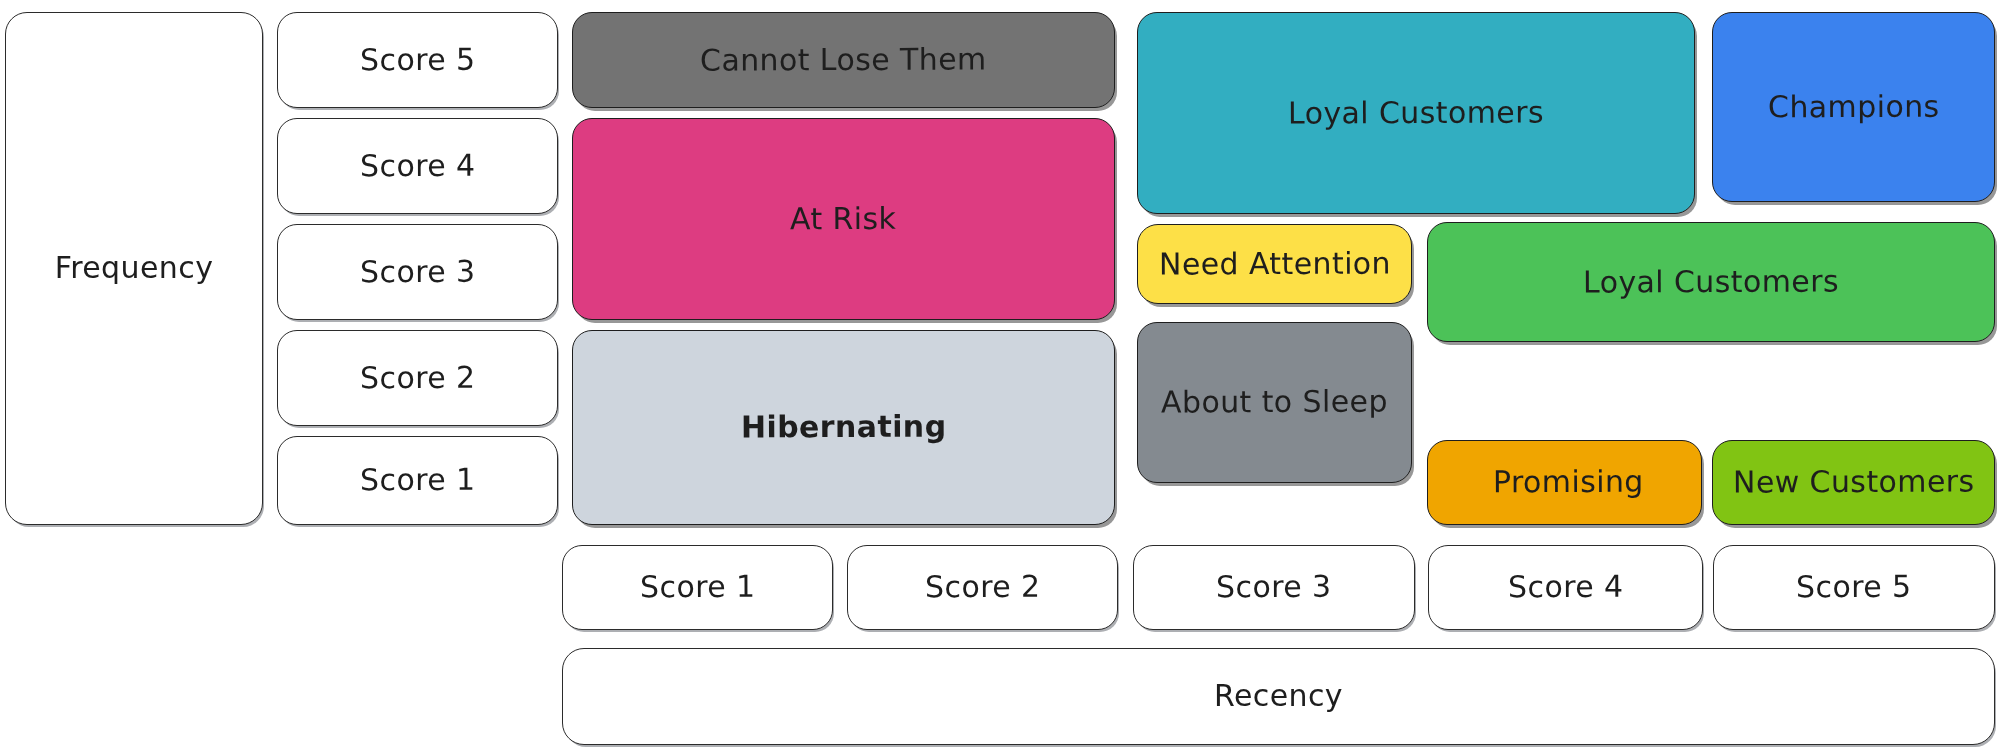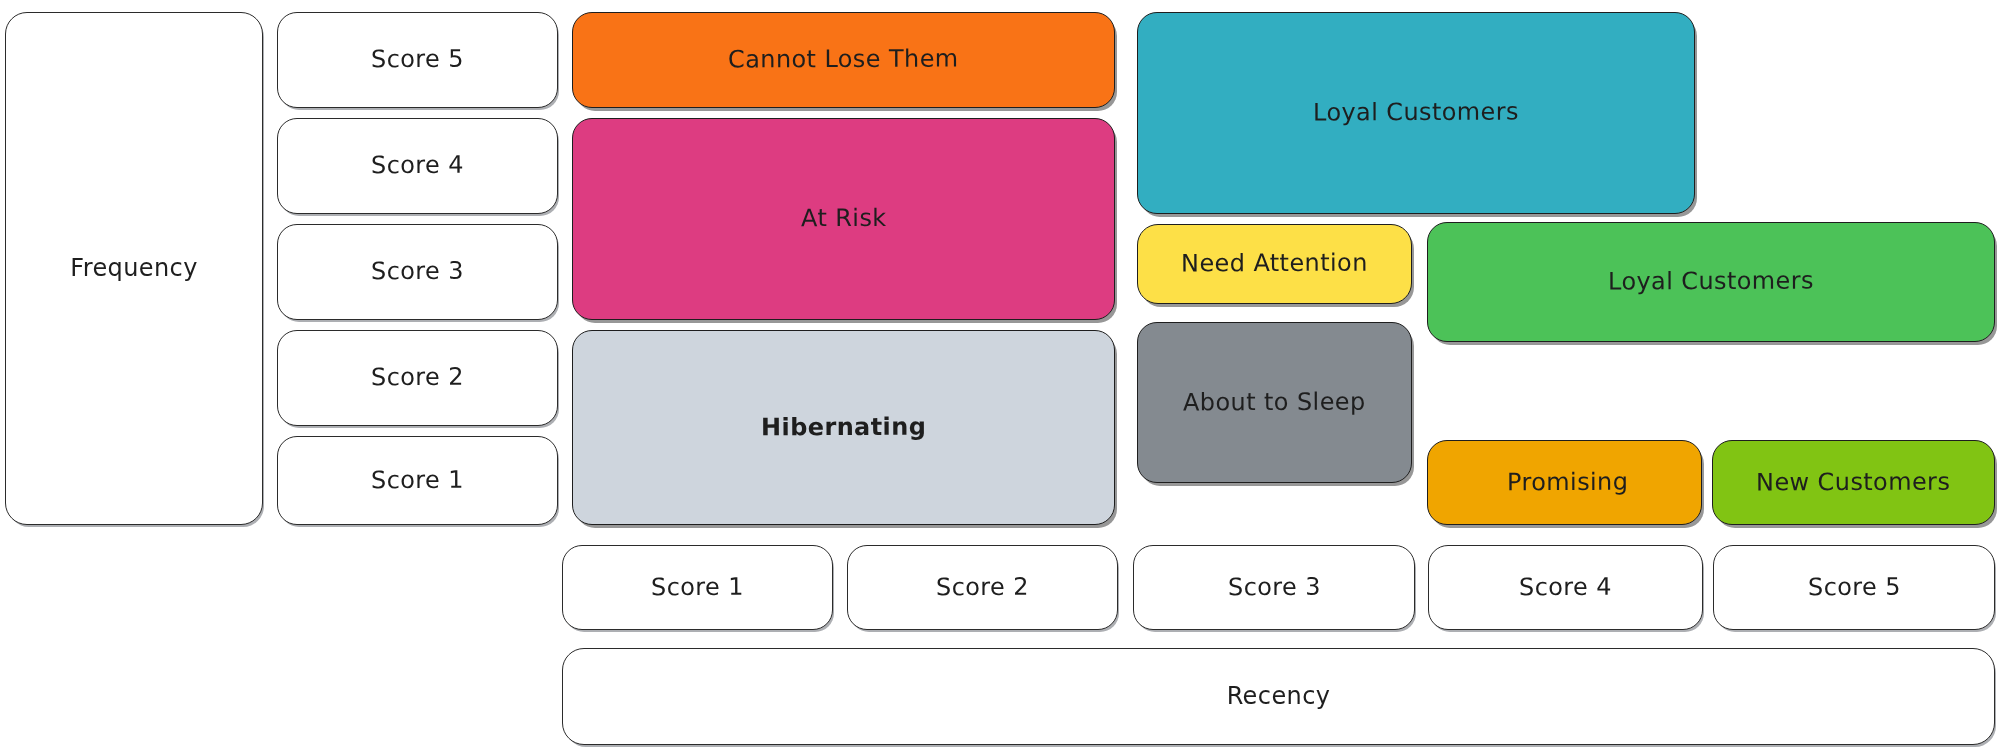--- a/index.html
+++ b/index.html
@@ -21,21 +21,21 @@
     position: absolute;
     box-sizing: border-box;
     display: flex;
     align-items: center;
     justify-content: center;
     text-align: center;
     border-radius: 20px;
     border: 2px solid #1e1e1e;
     color: #1e1e1e;
     font-family: "DejaVu Sans", sans-serif;
-    font-size: 24px;
+    font-size: 30px;
     font-weight: 400;
     letter-spacing: 0.4px;
     line-height: 1.15;
     padding: 4px 10px;
     box-shadow: 2px 3px 0 -1px rgba(30,30,30,0.30);
   }
   .node.axis,
   .node.score {
     background: #ffffff;
     border-width: 1.6px;
@@ -75,36 +75,39 @@
   <div class="node score" style="left:277px; top:224px; width:281px; height:96px;">
     <span class="label">Score 3</span>
   </div>
   <div class="node score" style="left:277px; top:330px; width:281px; height:96px;">
     <span class="label">Score 2</span>
   </div>
   <div class="node score" style="left:277px; top:436px; width:281px; height:89px;">
     <span class="label">Score 1</span>
   </div>
 
-  <div class="node colored" style="left: 572px; top: 12px; width: 543px; height: 96px; background-color: #f97316;">
+  <div class="node colored" style="left: 572px; top: 12px; width: 543px; height: 96px; background-color: #737373;">
     <span class="label">Cannot Lose Them</span>
   </div>
 
   <div class="node colored" style="left: 572px; top: 118px; width: 543px; height: 202px; background-color: rgb(221, 60, 129);">
     <span class="label">At Risk</span>
   </div>
 
   <div class="node colored" style="left: 572px; top: 330px; width: 543px; height: 195px; background-color: rgb(206, 213, 221); font-weight: bold;">
     <span class="label">Hibernating</span>
   </div>
 
   <div class="node colored" style="left: 1137px; top: 12px; width: 558px; height: 202px; background-color: rgb(50, 174, 193);">
     <span class="label">Loyal Customers</span>
   </div>
 
+  <div class="node colored" style="left: 1712px; top: 12px; width: 283px; height: 190px; background-color: rgb(59, 130, 238);">
+    <span class="label">Champions</span>
+  </div>
 
   <div class="node colored" style="left: 1137px; top: 224px; width: 275px; height: 80px; background-color: #fde047; border-radius: 21px;">
     <span class="label">Need Attention</span>
   </div>
 
   <div class="node colored" style="left: 1427px; top: 222px; width: 568px; height: 120px; background-color: rgb(76, 194, 88);">
     <span class="label">Loyal Customers</span>
   </div>
 
   <div class="node colored" style="left: 1137px; top: 322px; width: 275px; height: 161px; background-color: rgb(132, 138, 144);">

